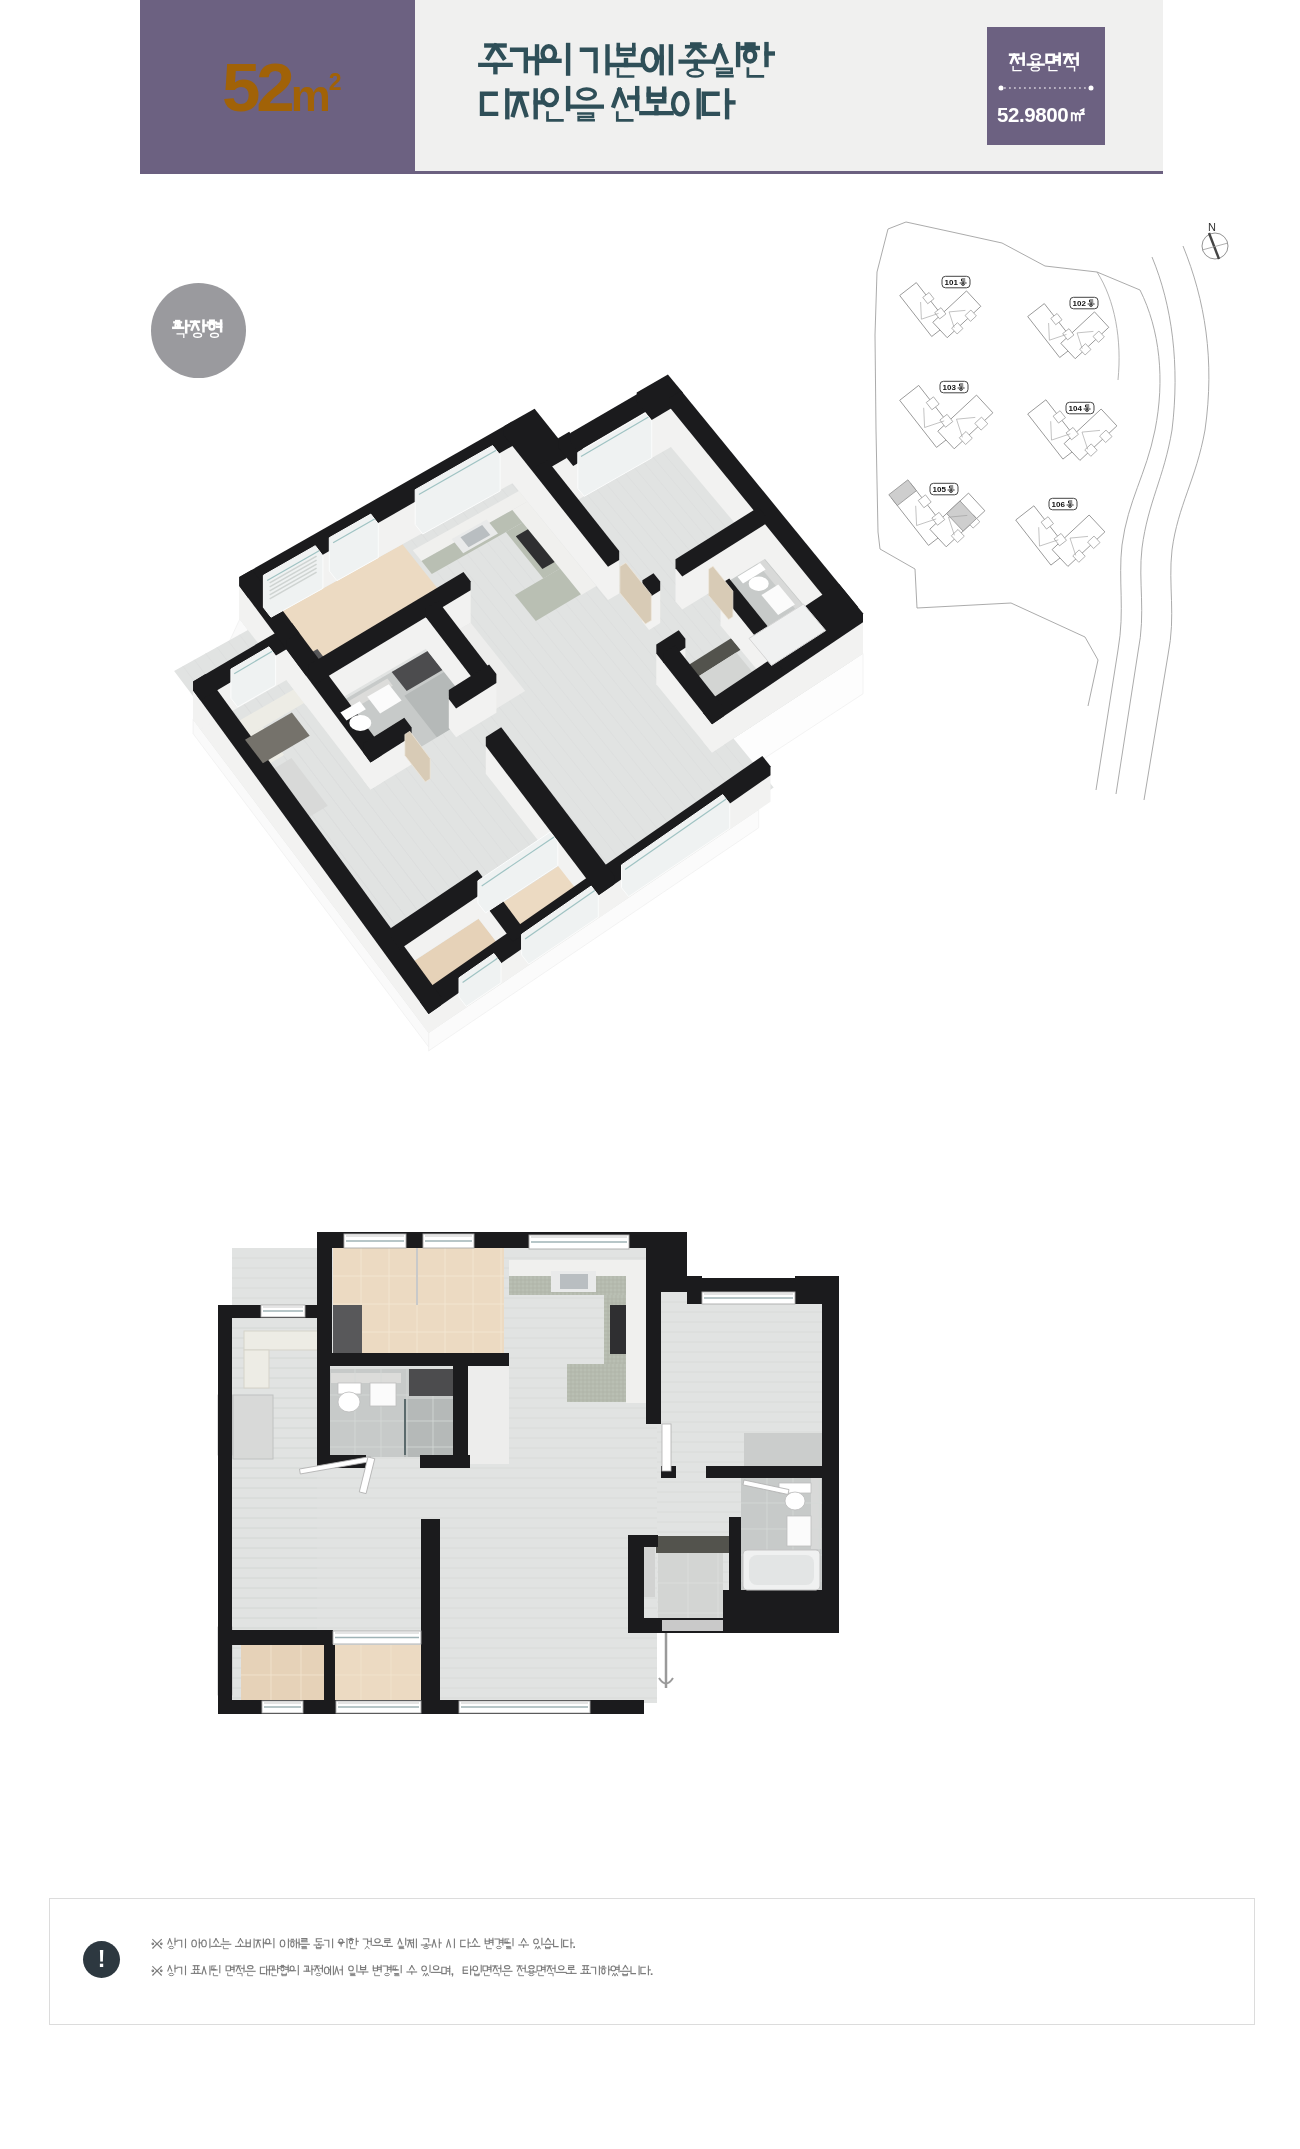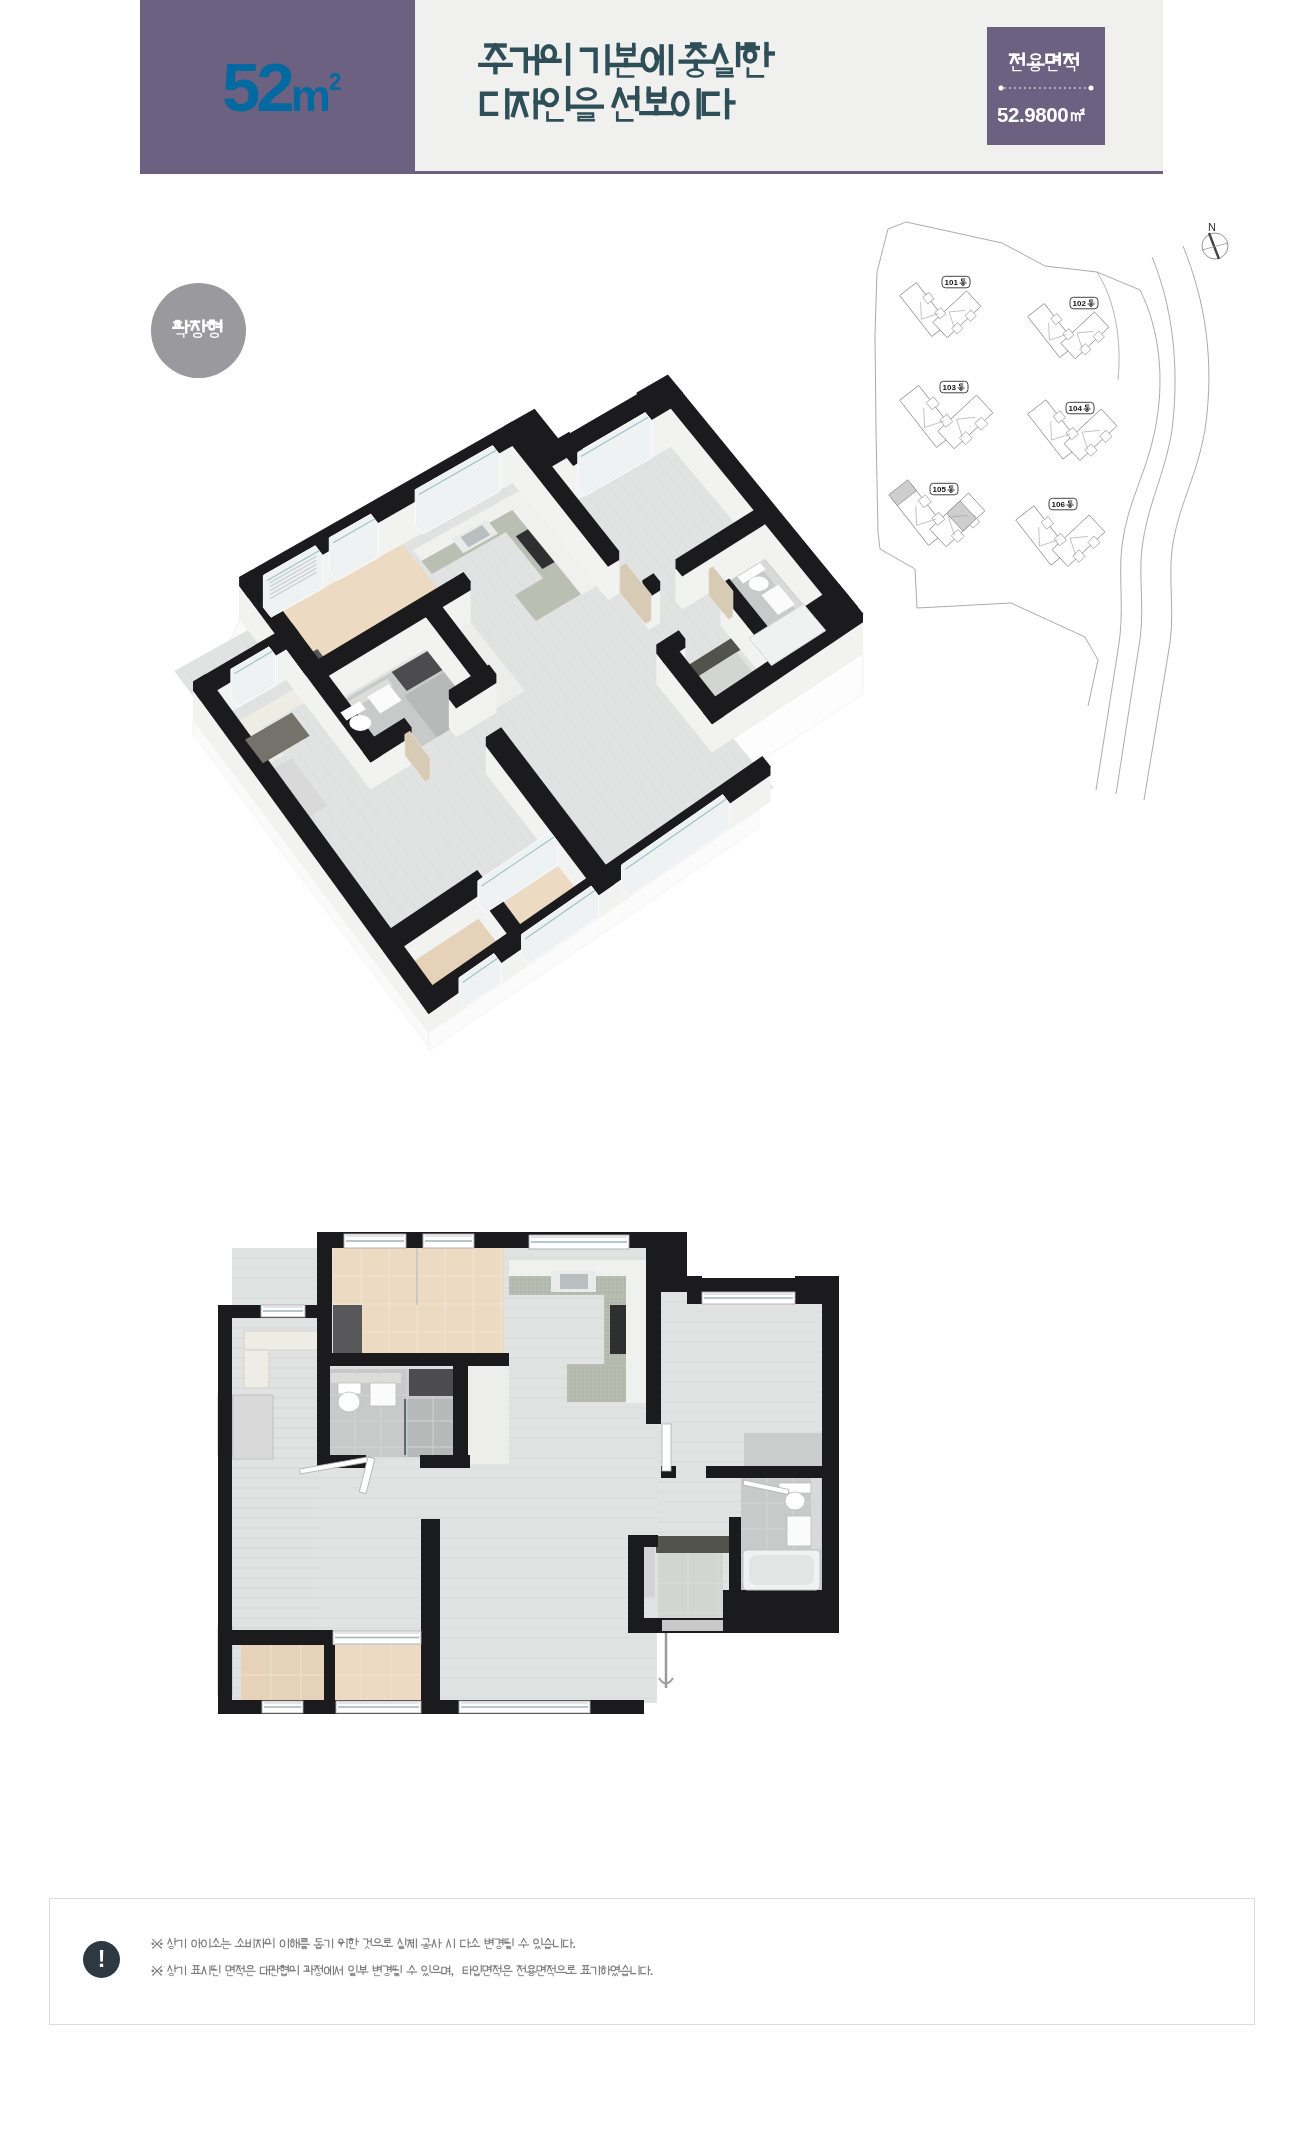--- a/index.html
+++ b/index.html
@@ -1,17 +1,17 @@
 <!DOCTYPE html>
 <html><head><meta charset="utf-8"><style>
 *{margin:0;padding:0;box-sizing:border-box}
 html,body{width:1300px;height:2149px;background:#fff;font-family:"Liberation Sans",sans-serif;position:relative;overflow:hidden}
 .hdrband{position:absolute;left:140px;top:0;width:1023px;height:174px;background:#f0f0ef;border-bottom:3px solid #6b6080}
 .hdrpurple{position:absolute;left:140px;top:0;width:275px;height:171px;background:#6c6181;color:#fff;text-align:center}
-.h52{position:absolute;left:222px;top:54px;font-size:69px;font-weight:bold;color:#0369a1;line-height:56px;letter-spacing:-4px}
+.h52{position:absolute;left:222px;top:54px;font-size:69px;font-weight:bold;color:#a16207;line-height:56px;letter-spacing:-4px}
 .hm{font-size:45px;letter-spacing:0}.hsup{font-size:23px;vertical-align:21px;margin-left:-2px}
 .areabox{position:absolute;left:987px;top:27px;width:118px;height:118px;background:#6c6181}
 .badge{position:absolute;left:151px;top:283px;width:95px;height:95px;border-radius:50%;background:#9a9a9e}
 .foot{position:absolute;left:49px;top:1898px;width:1206px;height:127px;border:1px solid #dcdcdc;background:#fff}
 .bang{position:absolute;left:83px;top:1941px;width:37px;height:37px;border-radius:50%;background:#2d3840;color:#fff;font-size:23px;font-weight:bold;text-align:center;line-height:37px}
 </style></head><body>
 <div class="hdrband"></div>
 <div class="hdrpurple"></div>
 <div class="h52">52<span class="hm">m<span class="hsup">2</span></span></div>
 <div class="areabox"></div>

